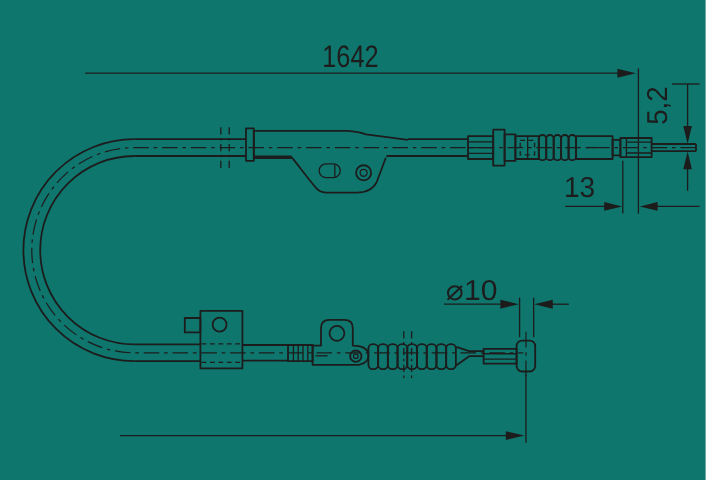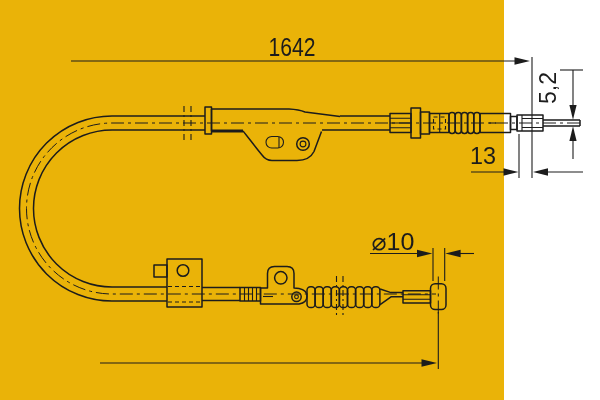--- a/index.html
+++ b/index.html
@@ -5,23 +5,23 @@
   html, body {
     margin: 0;
     padding: 0;
     width: 600px;
     height: 400px;
     background: #ffffff;
     overflow: hidden;
   }
   .stage {
     position: relative;
-    width: 504px;
+    width: 588px;
     height: 400px;
-    background: #eab308;
+    background: #0f766e;
   }
   svg text {
     font-family: "Liberation Sans", "DejaVu Sans", sans-serif;
     fill: #1c1c1c;
   }
   .part  { stroke: #1c1c1c; stroke-width: 1.5; fill: none; stroke-linecap: butt; stroke-linejoin: round; }
   .part-thin { stroke: #1c1c1c; stroke-width: 1.1; fill: none; }
   .part-thick { stroke: #1c1c1c; stroke-width: 3; fill: none; }
   .centerline { stroke: #1c1c1c; stroke-width: 1; fill: none; stroke-dasharray: 13 4 3 4; }
   .breakline  { stroke: #1c1c1c; stroke-width: 1.1; fill: none; stroke-dasharray: 6 3 2 3; }

